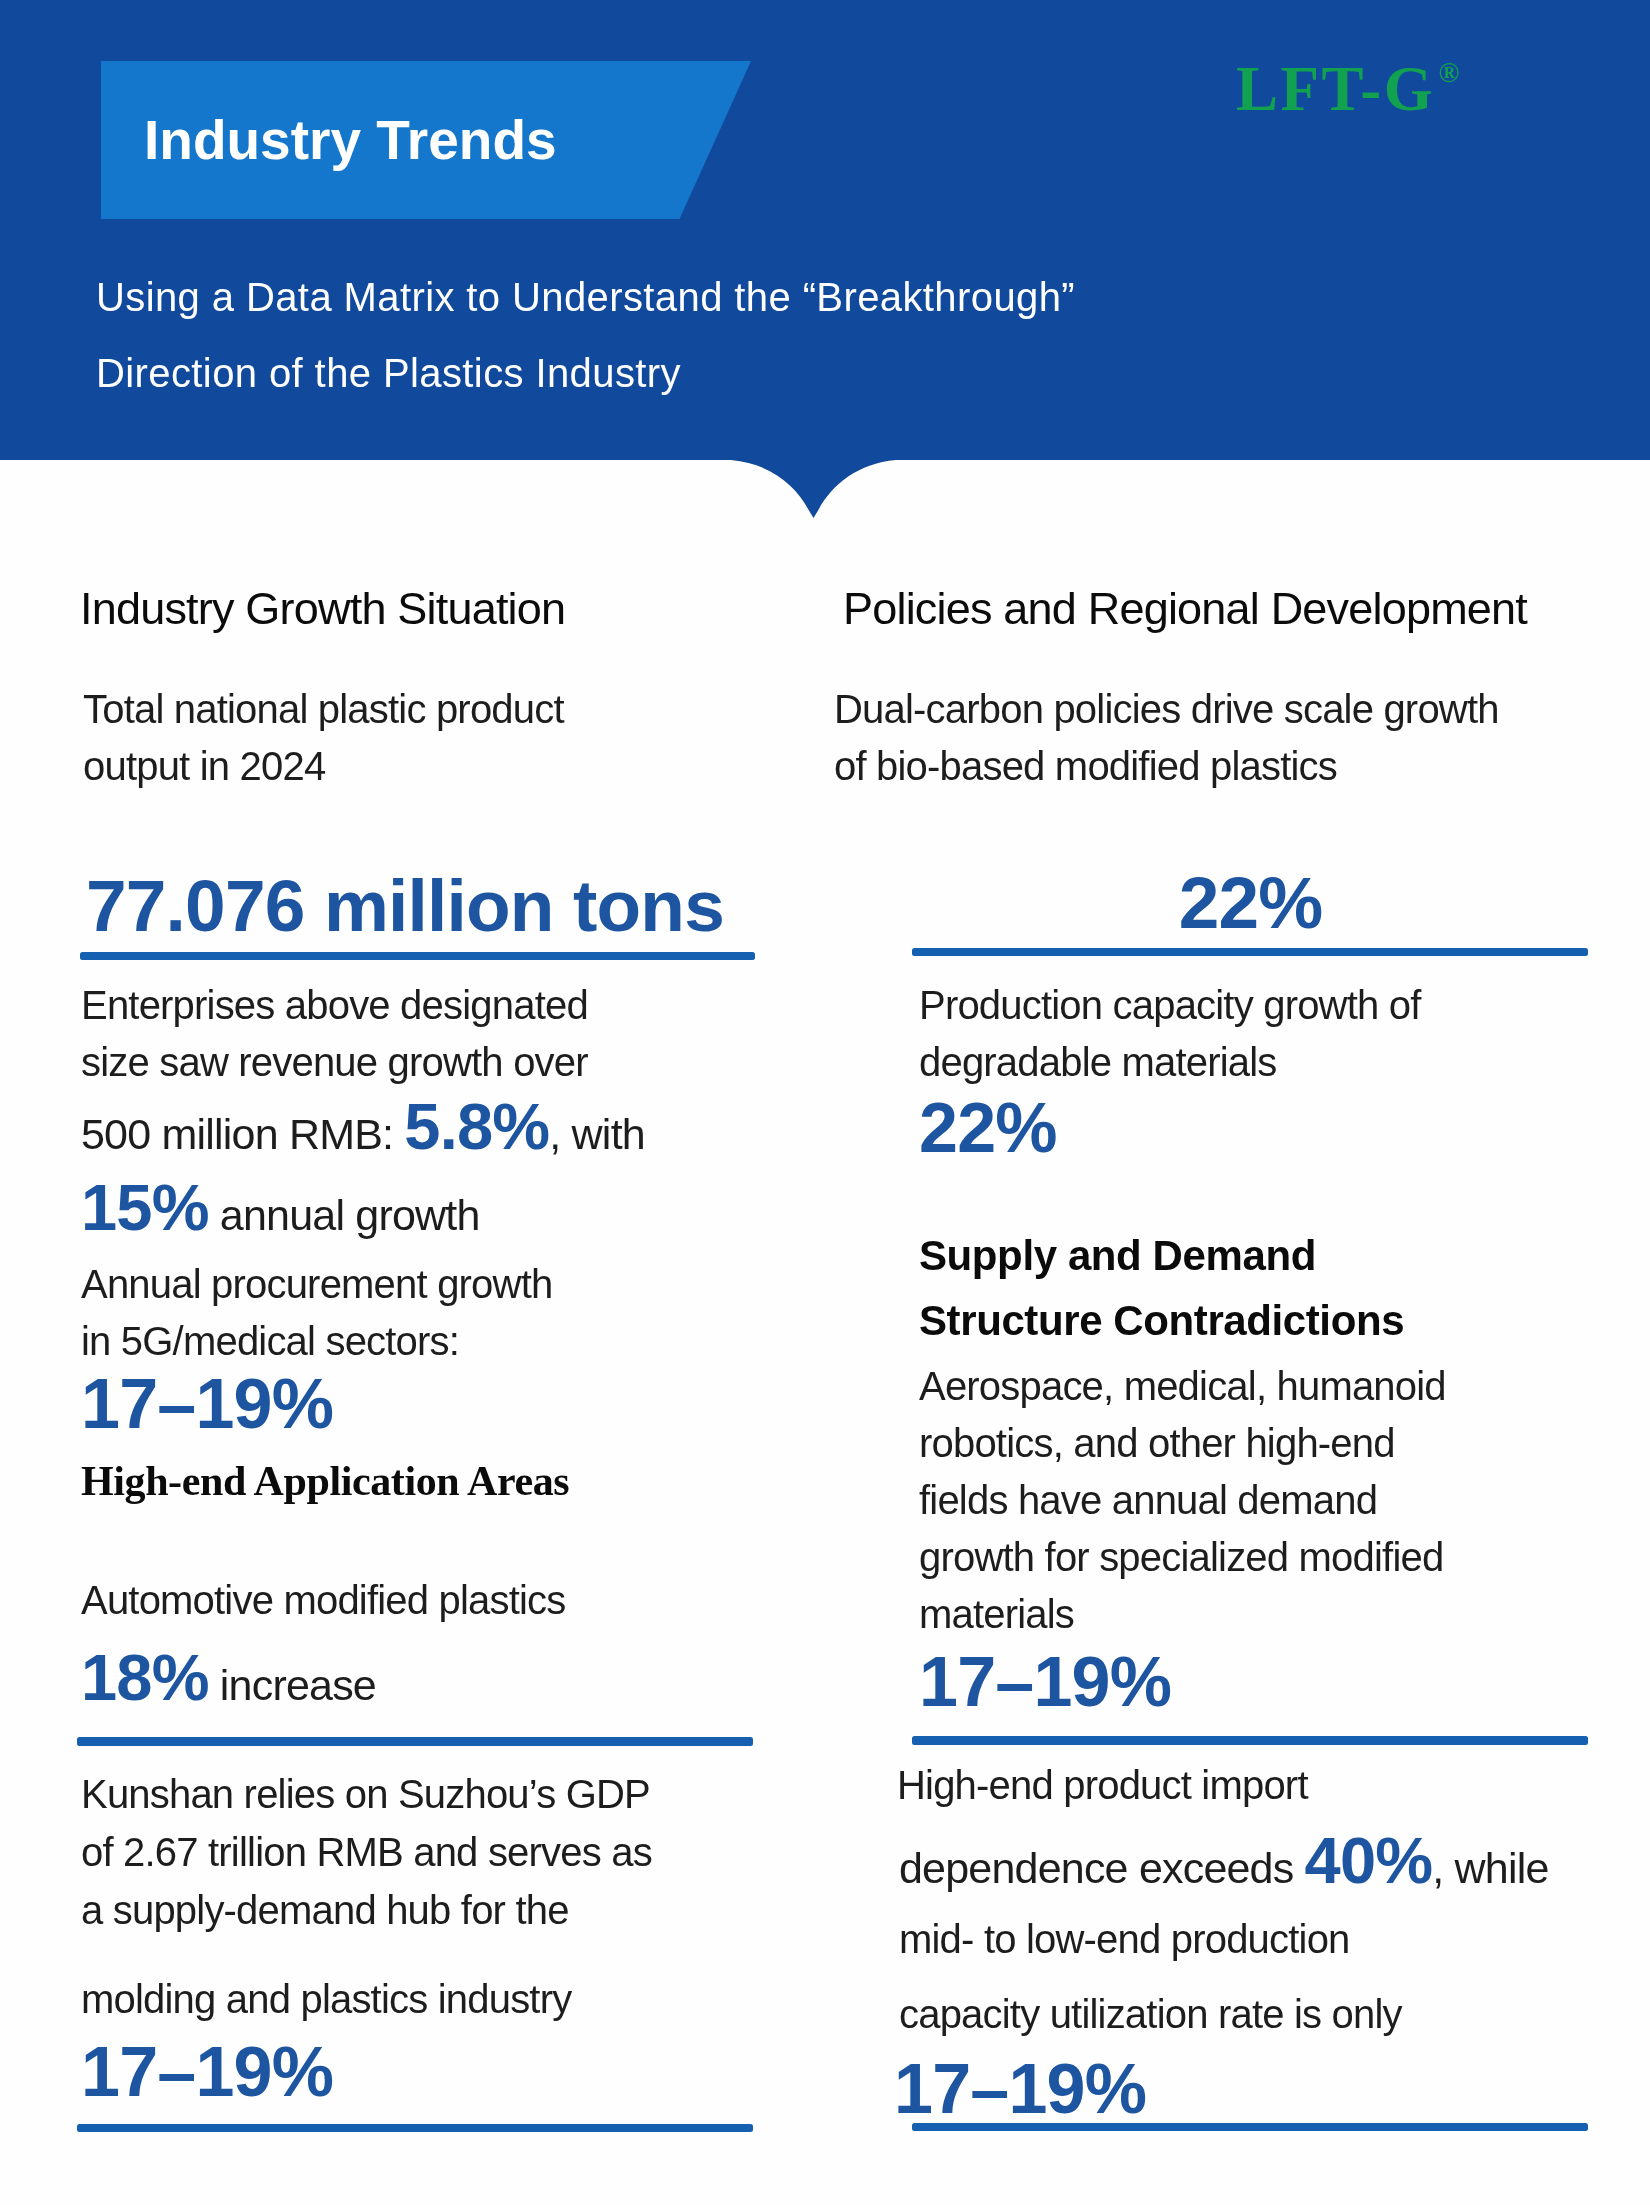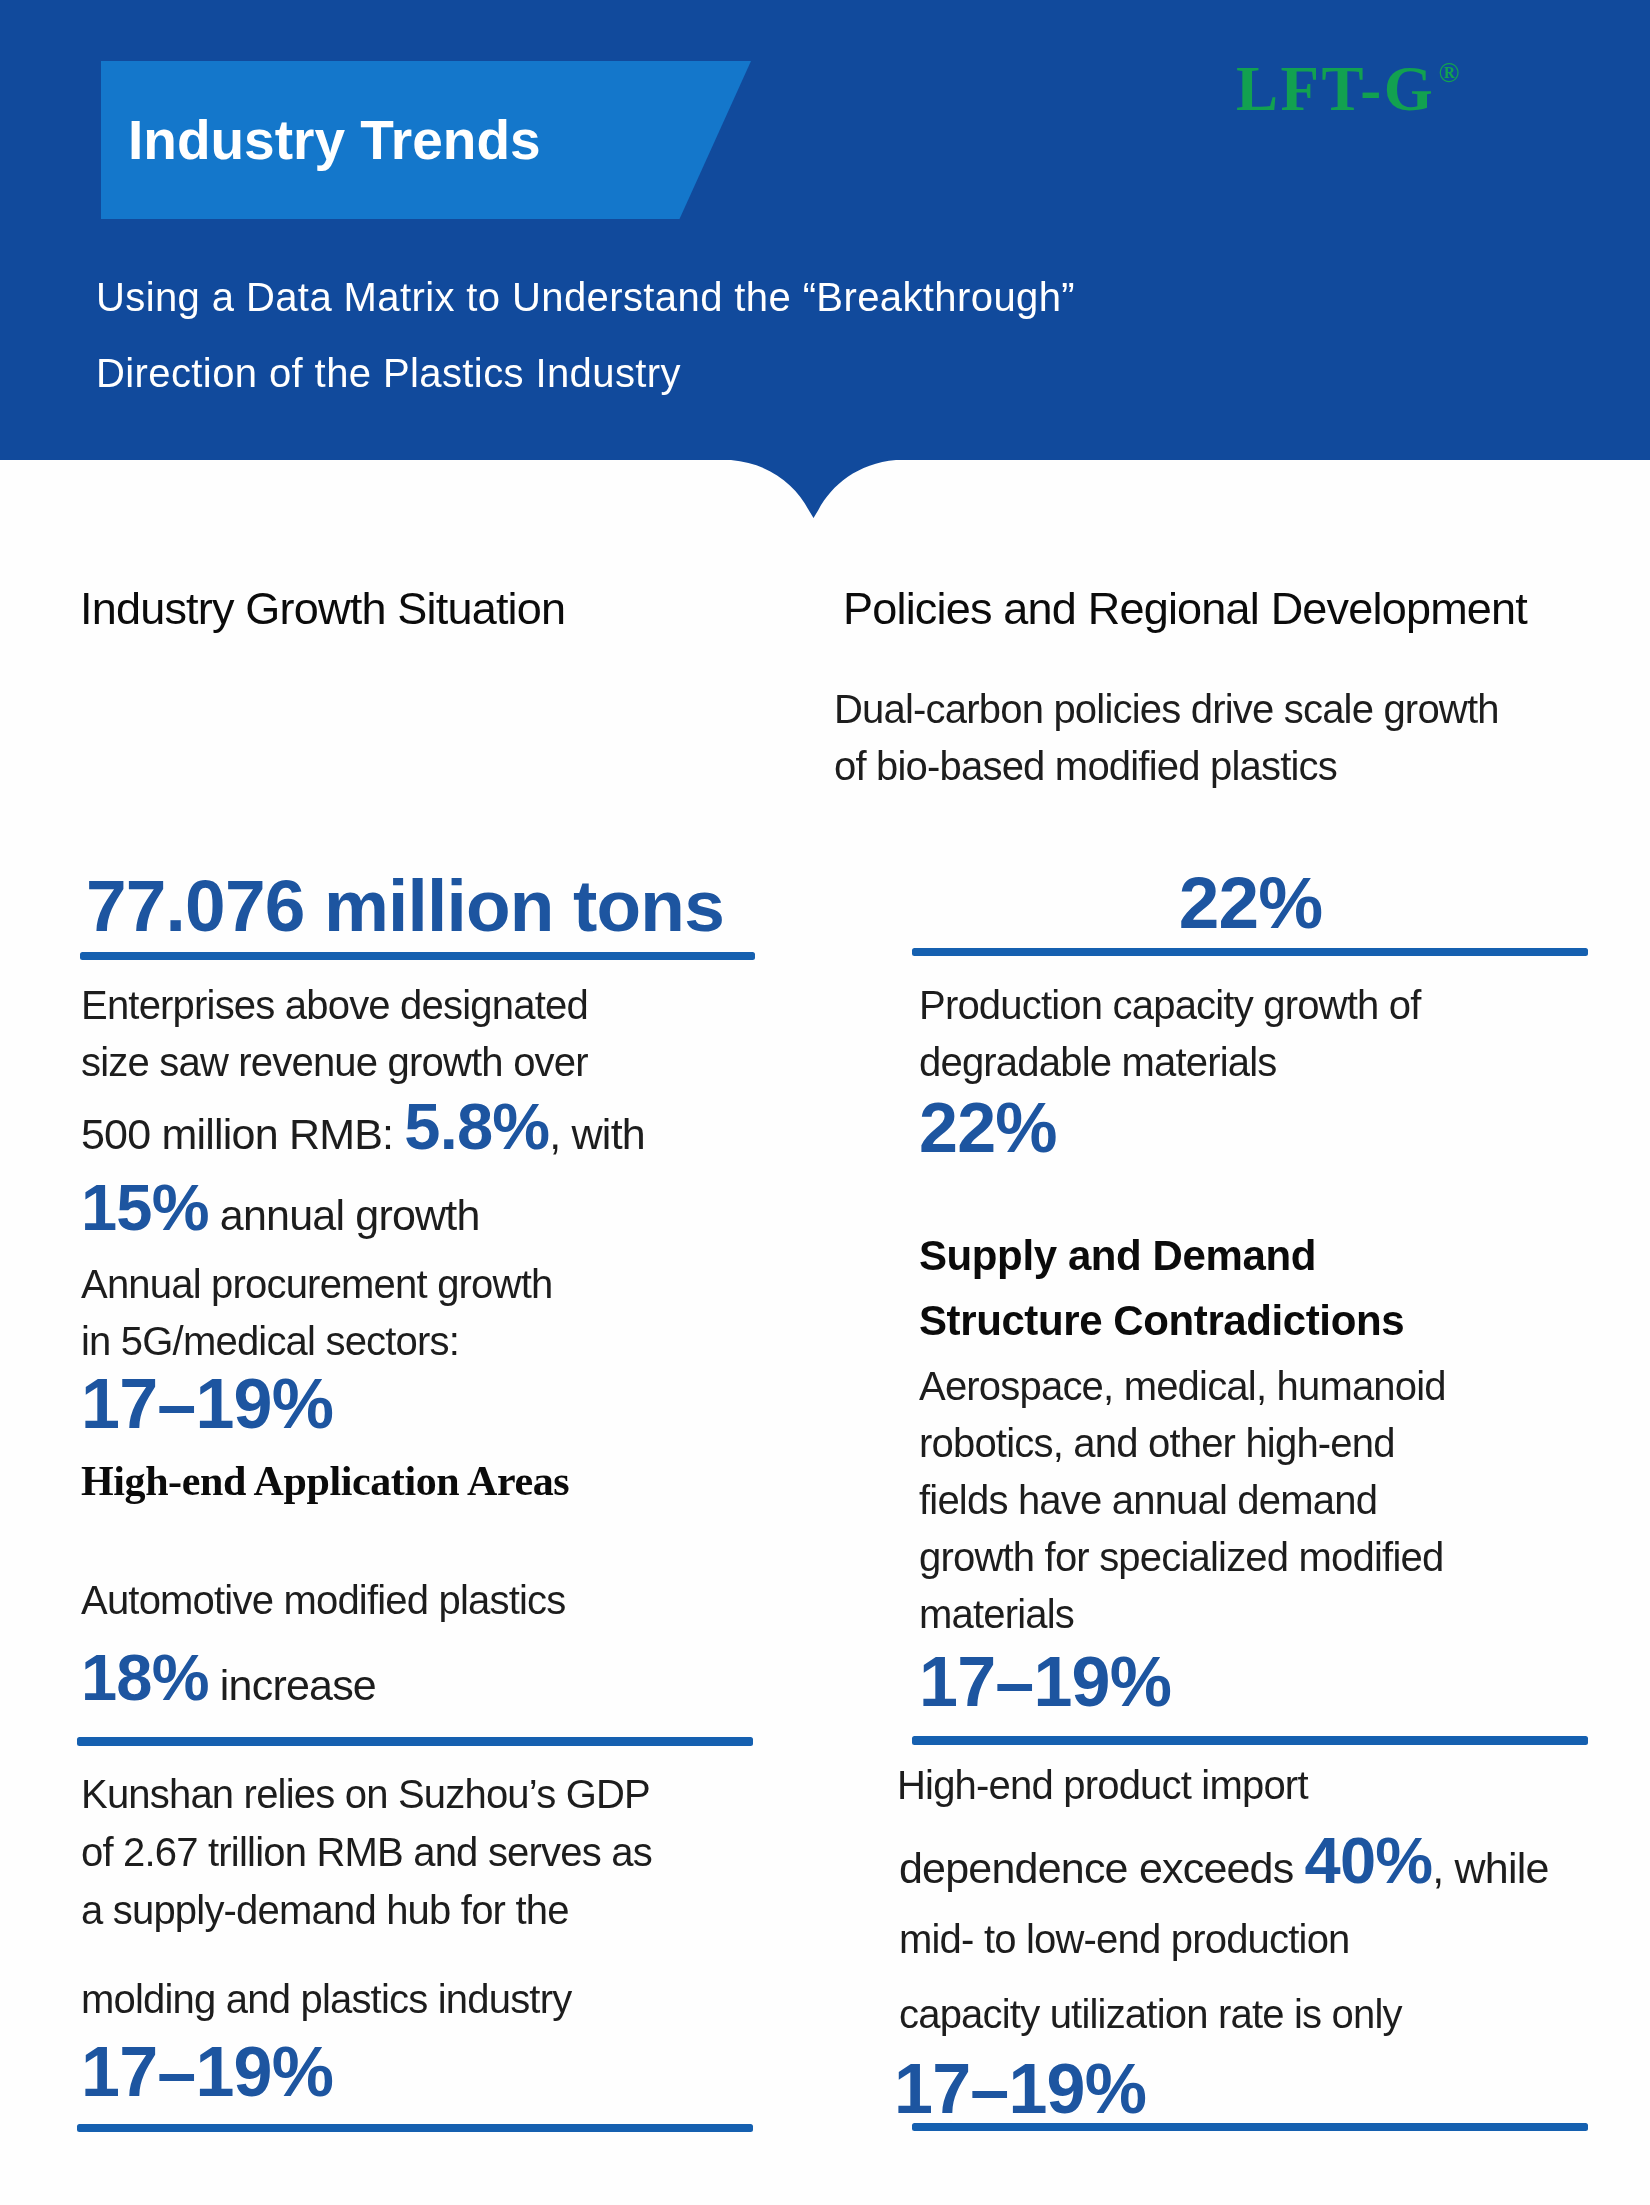--- a/index.html
+++ b/index.html
@@ -13,21 +13,21 @@
   .header {
     position:absolute; left:0; top:0; width:1650px; height:460px;
     background:#114a9c;
   }
   .notch { position:absolute; left:731px; top:460px; width:165px; height:58px; display:block; }
   .title-box {
     position:absolute; left:101px; top:61px; width:650px; height:158px;
     background:#1477cb;
     -webkit-clip-path:polygon(0 0,100% 0,89% 100%,0 100%);
     clip-path:polygon(0 0,100% 0,89% 100%,0 100%);
-    display:flex; align-items:center; box-sizing:border-box; padding-left:27px;
+    display:flex; align-items:center; box-sizing:border-box; padding-left:43px;
   }
   .title-box h1 {
     margin:0; color:#ffffff; font-size:55px; font-weight:bold; letter-spacing:0px;
   }
   .logo {
     position:absolute; left:1236px; top:58px;
     font-family:"Liberation Serif", serif; font-weight:bold;
     color:#12a150; font-size:63px; letter-spacing:2.5px; line-height:1;
   }
   .logo sup { font-size:28px; vertical-align:28px; margin-left:3.3px; letter-spacing:0; }
@@ -99,20 +99,24 @@
       <span class="ln">Using a Data Matrix to Understand the “Breakthrough”</span>
       <span class="ln">Direction of the Plastics Industry</span>
     </p>
   </div>
   <svg class="notch" viewBox="0 0 198 70" preserveAspectRatio="none">
     <path d="M0,0 C46,4 77,30 93,60 L99,70 L105,60 C121,30 152,4 198,0 Z" fill="#114a9c"></path>
   </svg>
 
   <h2 class="h2 l-h2">Industry Growth Situation</h2>
 
+  <p class="body-p l-intro">
+    <span class="ln">Total national plastic product</span>
+    <span class="ln">output in 2024</span>
+  </p>
 
   <p class="hero l-hero">77.076 million tons</p>
   <div class="divider l-div1"></div>
 
   <p class="body-p l-p1">
     <span class="ln">Enterprises above designated</span>
     <span class="ln">size saw revenue growth over</span>
   </p>
 
   <p class="statline l-stat-rev"><span>500 million RMB: </span><span class="big">5.8%</span><span>, with</span></p>

